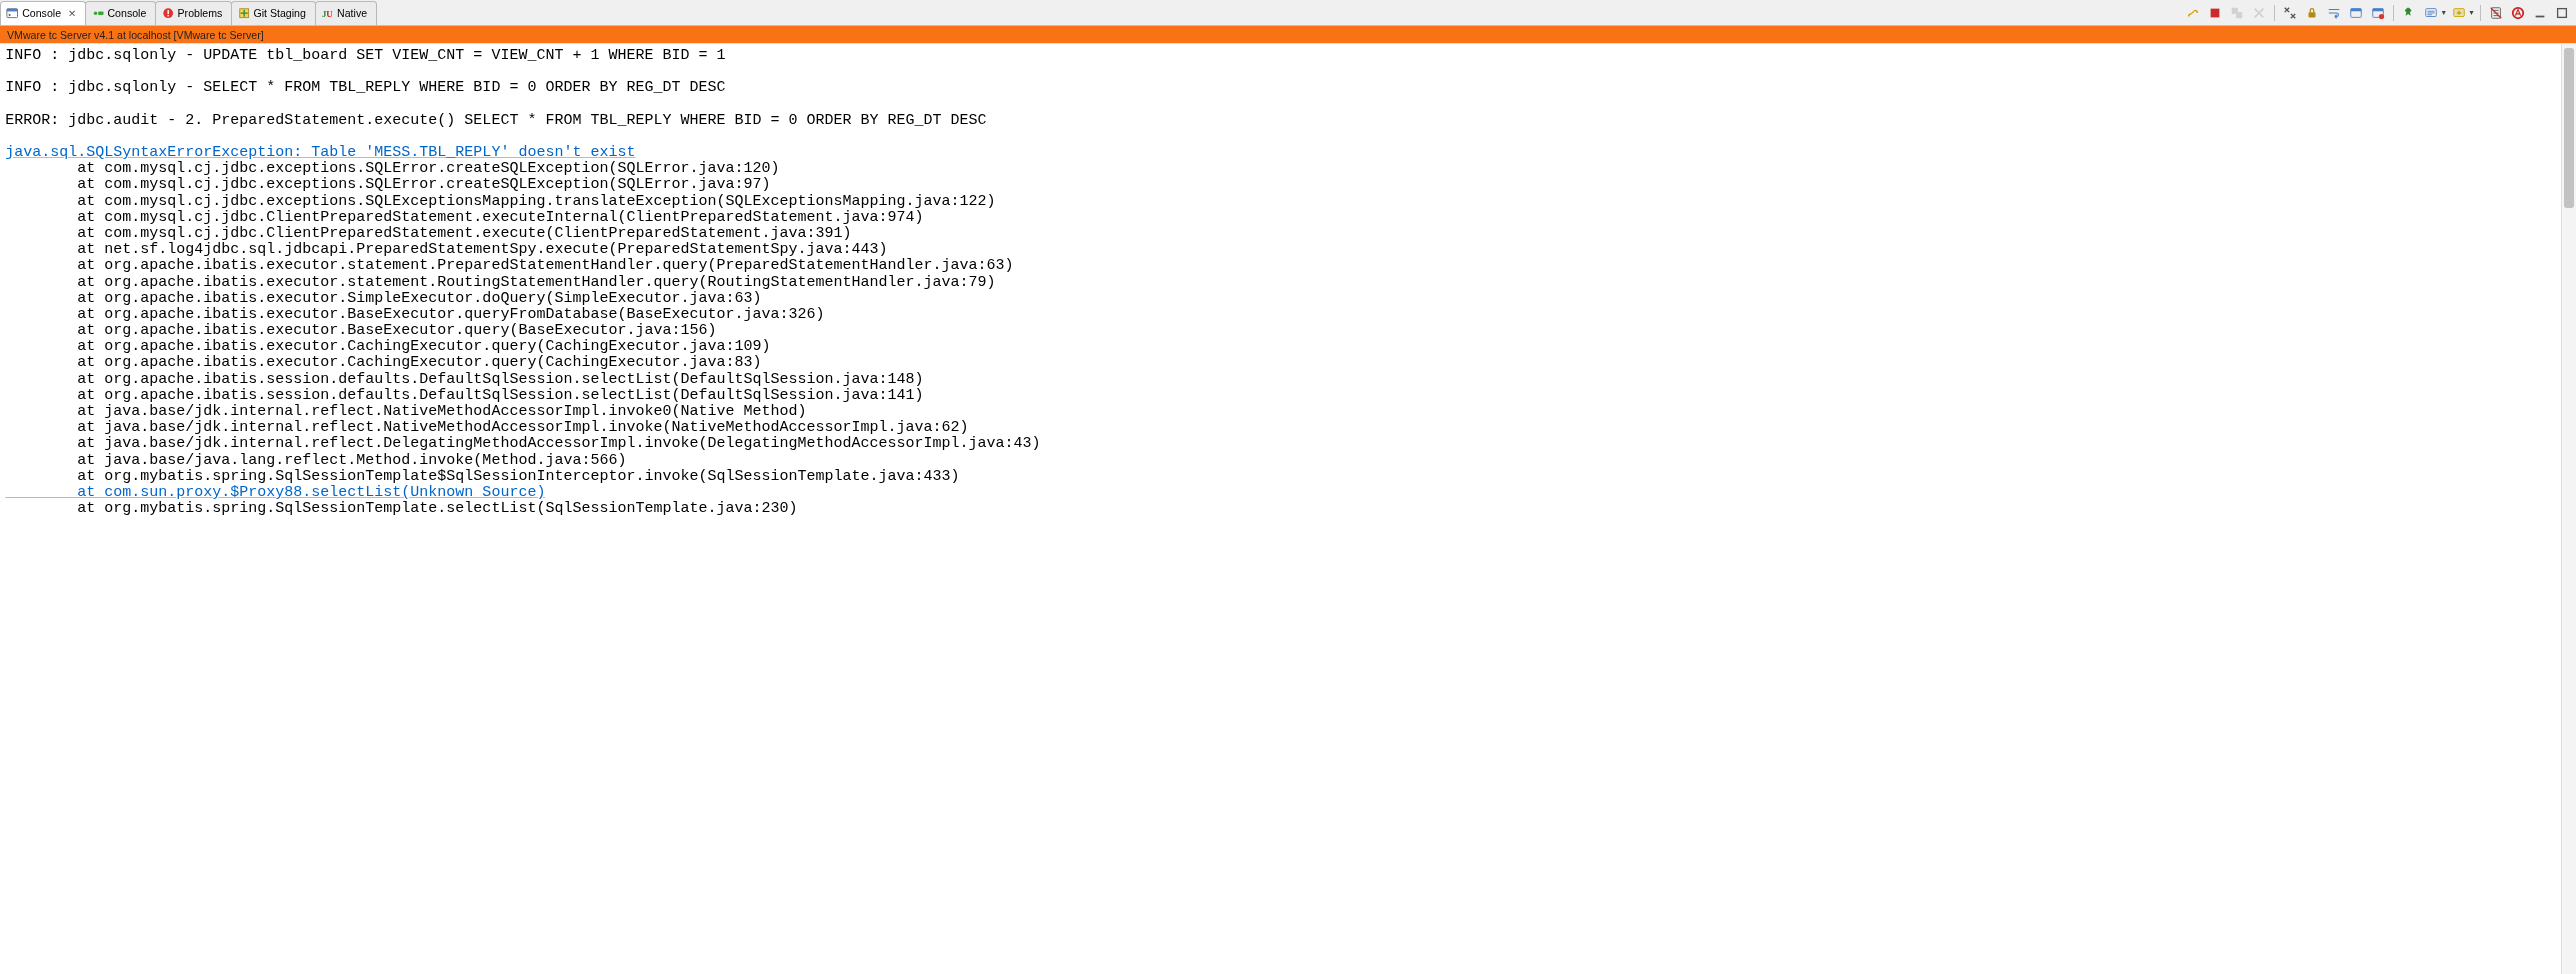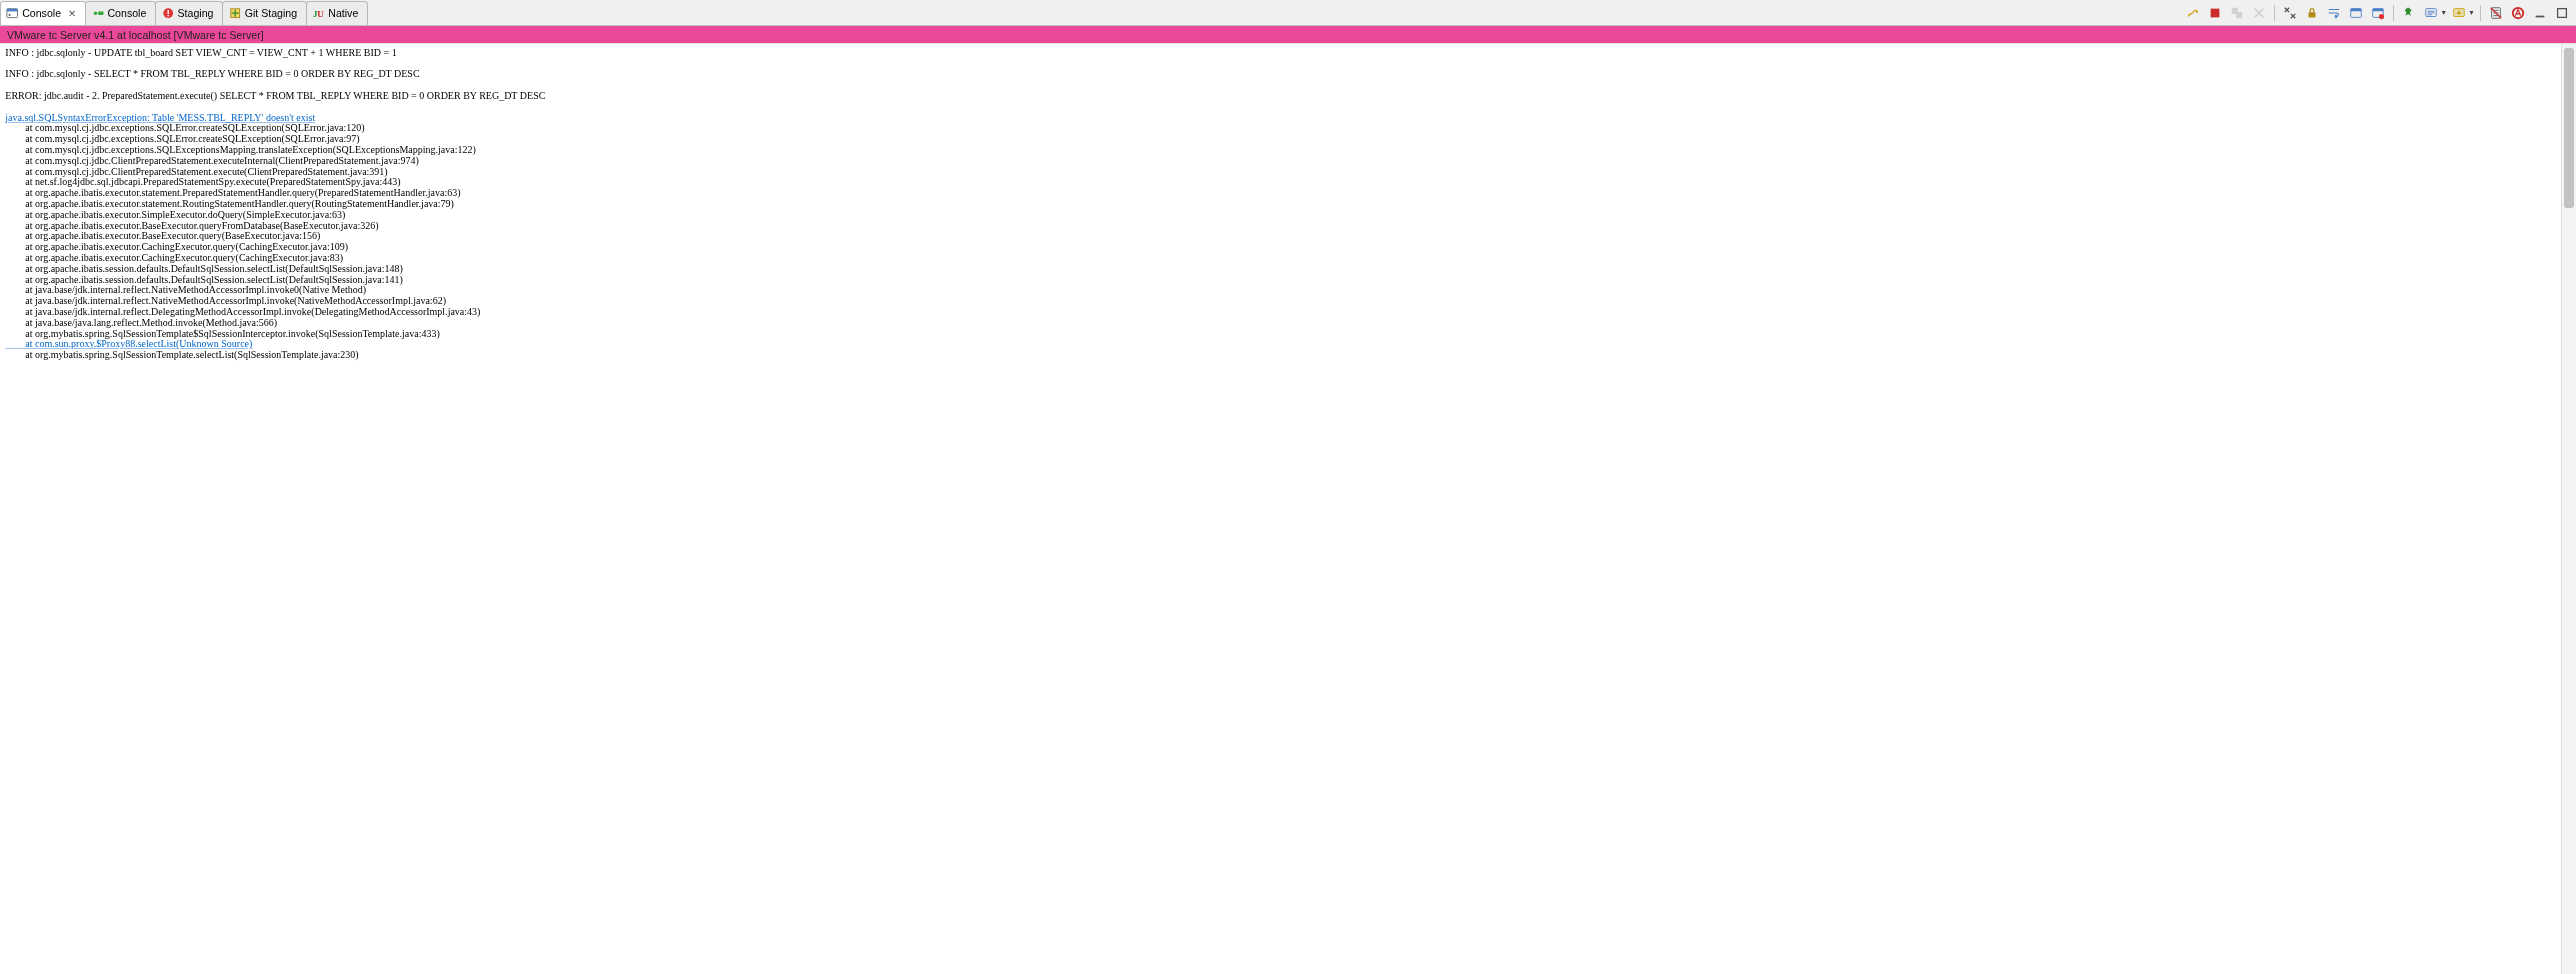--- a/index.html
+++ b/index.html
@@ -57,30 +57,30 @@
   }
   .tbtn.disabled{opacity:.35;cursor:default;}
   .tsep{width:0.9px;height:16px;background:var(--divider);margin:0 1.8px;}
   .dd{font-size:8px;color:#444;margin-left:-2.7px;}
   
   .subheader{
     padding:2.7px 7px;
     font-size:10.6px;
     color:#222;
     border-bottom:0.9px solid #e0e0e0;
-    background:#ec4899;
+    background:#f97316;
   }
   
   .console-wrap{
     flex:1;display:flex;overflow:hidden;
   }
   .console{
     flex:1;
-    font-family:Liberation Serif, serif;
-    font-size:10px;
+    font-family:Liberation Mono, monospace;
+    font-size:15px;
     line-height:1.08;
     white-space:pre;
     padding:3.5px 5.3px;
     overflow:hidden;
     color:#000;
   }
   .link{color:var(--link);text-decoration:underline;text-decoration-color:rgba(0,102,204,.4);text-align:right;}
   .scrollbar{
     width:14px;background:#f4f4f4;border-left:0.9px solid #ddd;
     position:relative;
@@ -118,21 +118,21 @@
         <span>Console</span>
       </div>
       <div class="tab">
         <span class="ico">
           <svg width="12.4" height="12.4" viewBox="0 0 14 14">
             <circle cx="7" cy="7" r="5.5" fill="#d33"></circle>
             <rect x="6.2" y="3.5" width="1.6" height="4.5" fill="#fff"></rect>
             <rect x="6.2" y="9" width="1.6" height="1.6" fill="#fff"></rect>
           </svg>
         </span>
-        <span>Staging</span>
+        <span>Problems</span>
       </div>
       <div class="tab">
         <span class="ico">
           <svg width="12.4" height="12.4" viewBox="0 0 14 14">
             <rect x="2" y="2" width="10" height="10" fill="#f4d35e" stroke="#a88a1f"></rect>
             <path d="M7 3v8M3 7h8" stroke="#2e8b2e" stroke-width="1.5"></path>
           </svg>
         </span>
         <span>Git Staging</span>
       </div>

